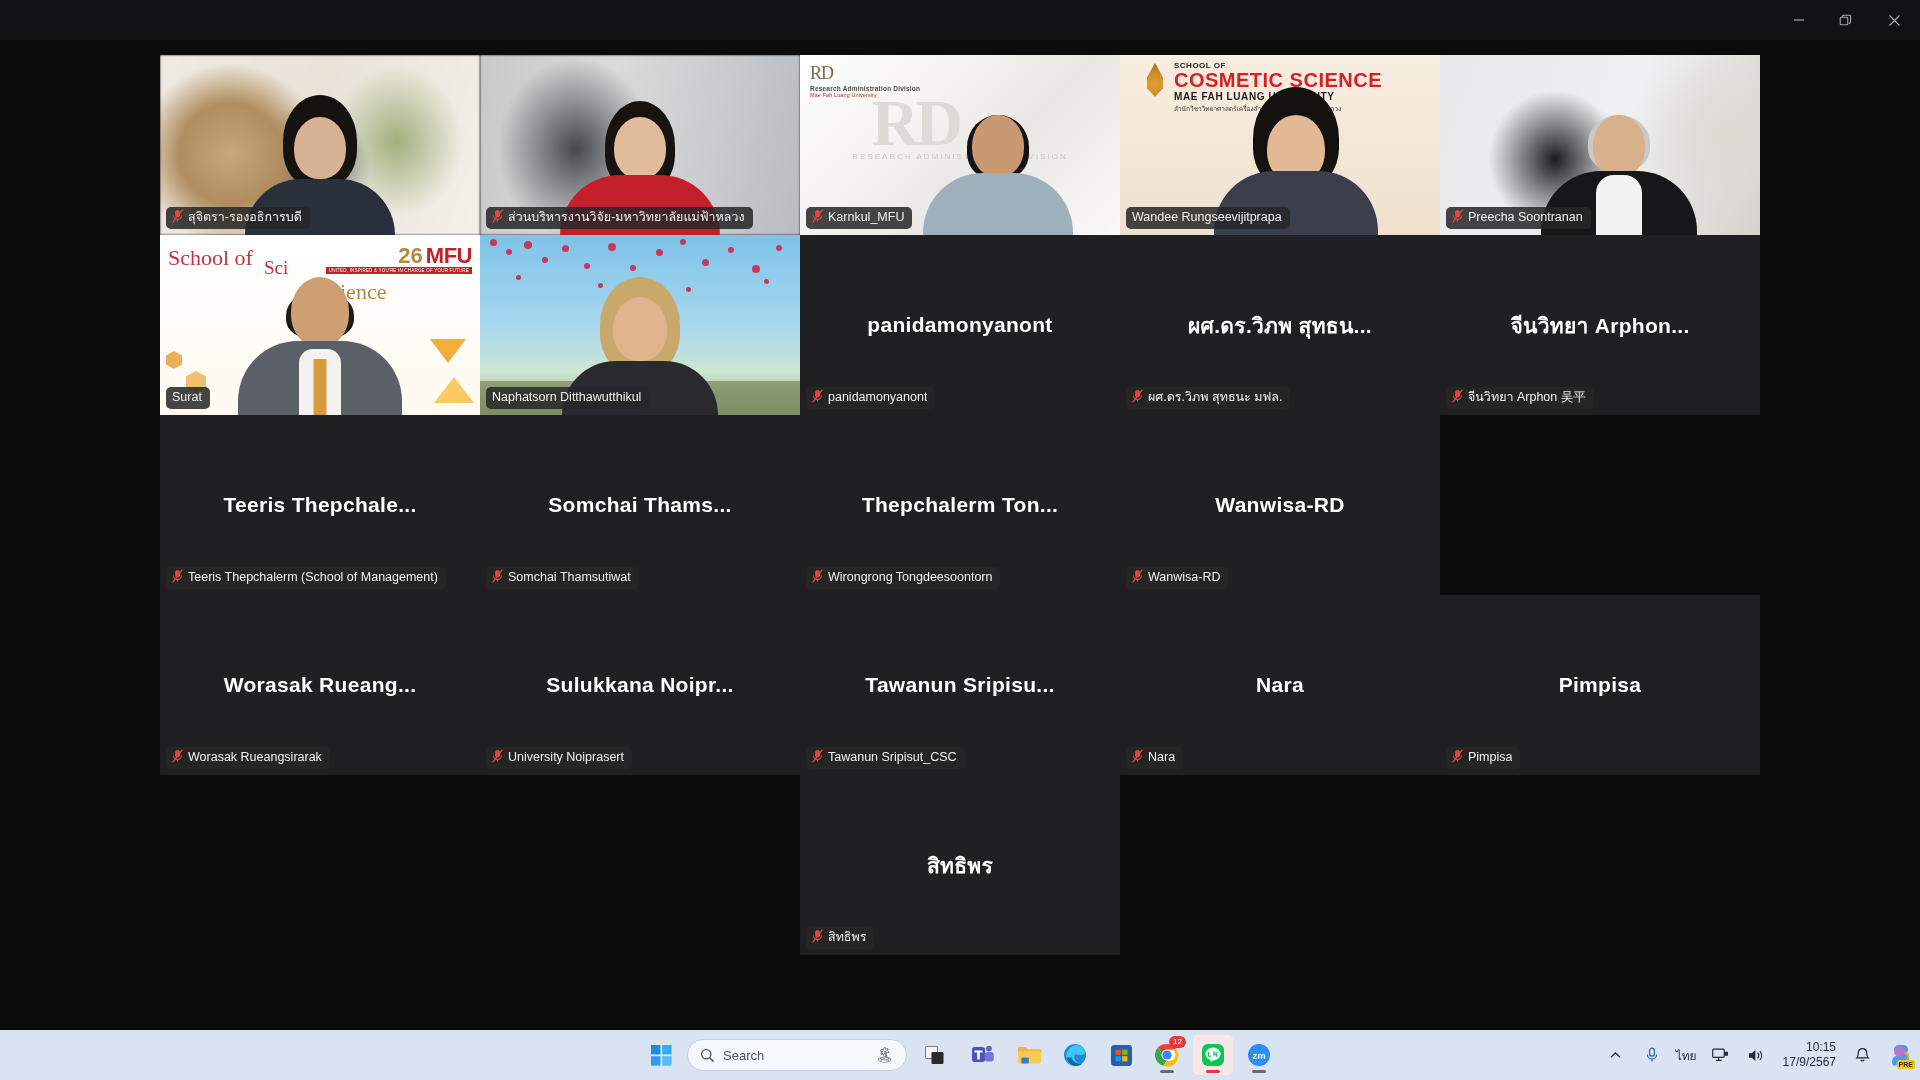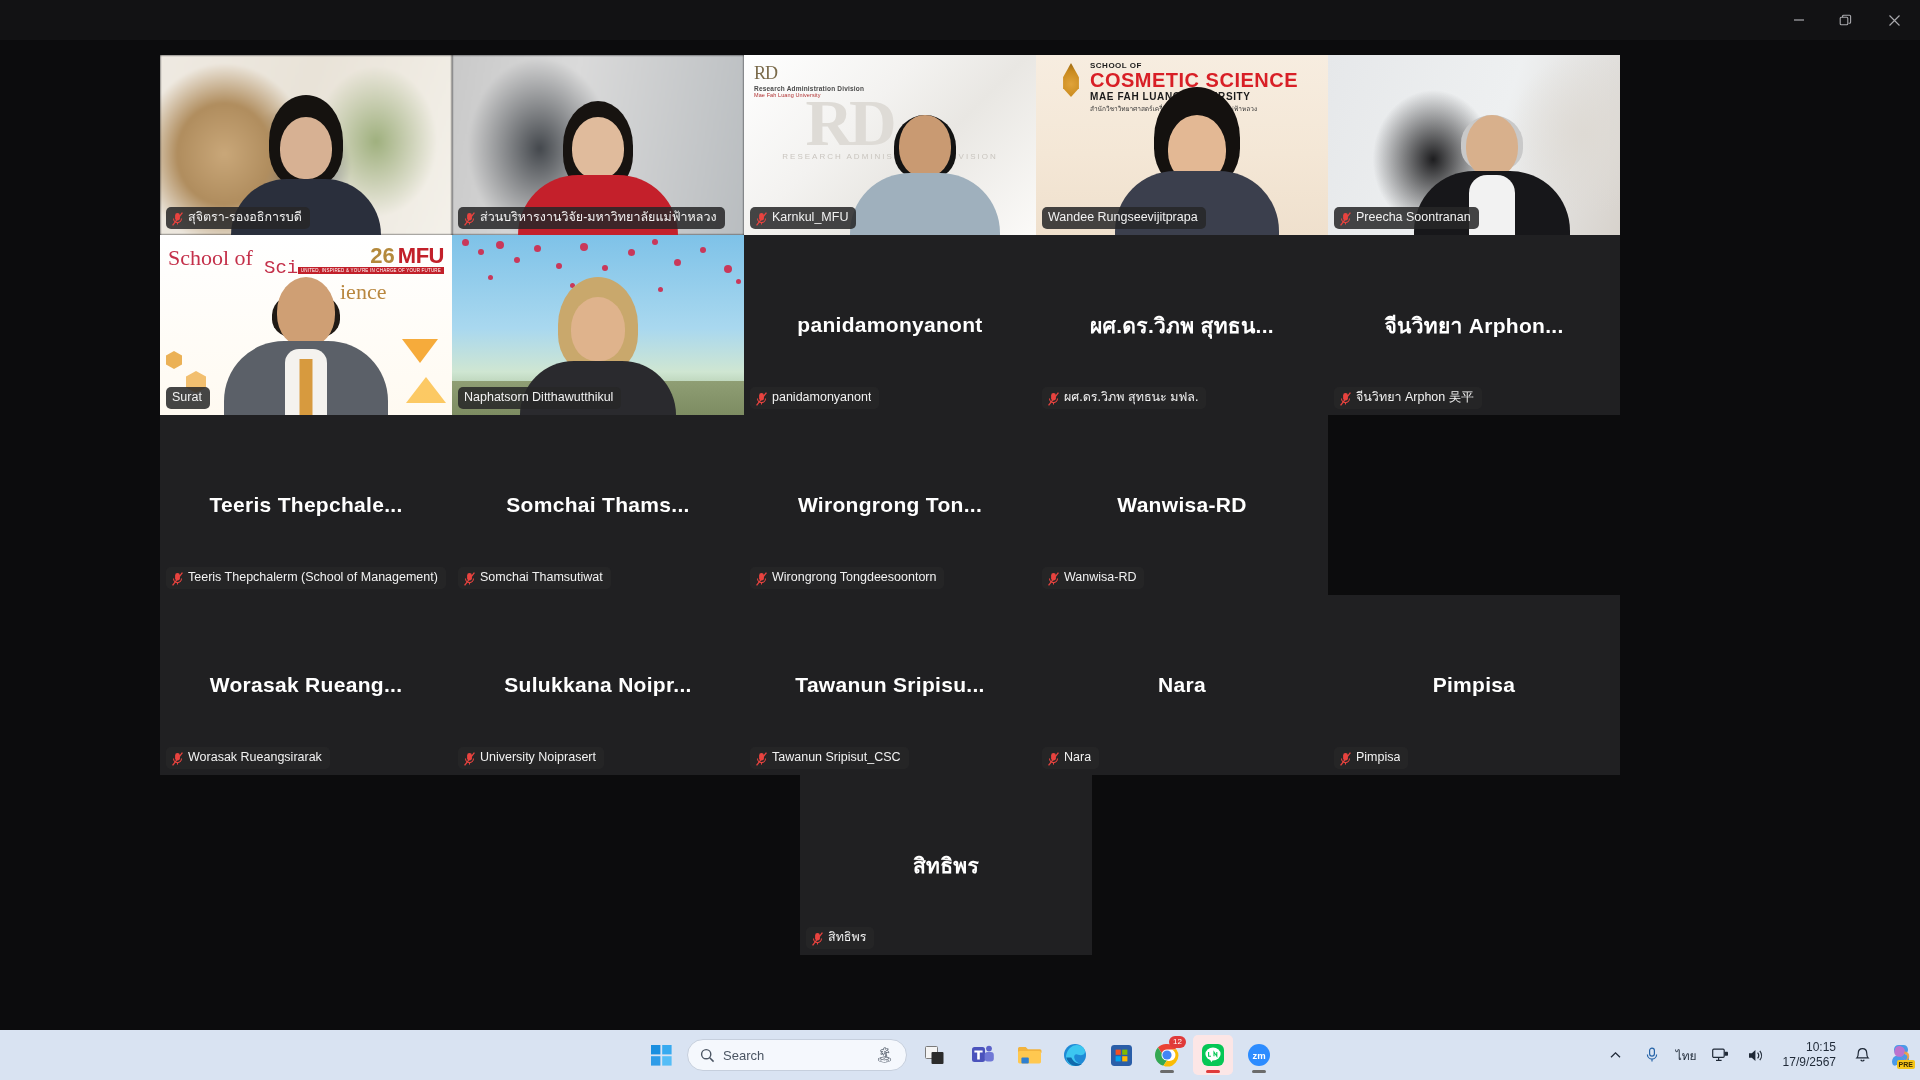--- a/index.html
+++ b/index.html
@@ -26,33 +26,33 @@
   .win-btn:last-child { width: 52px; }
   .win-btn svg { display: block; }
 
   
   #gallery {
     position: absolute; left: 160px; top: 55px;
     width: 1600px; height: 740px;
   }
   .tile-row { display: flex; }
   .tile {
-    position: relative; width: 292px; height: 180px;
+    position: relative; width: 320px; height: 180px;
     background: #202022; overflow: hidden; flex: 0 0 auto;
   }
   .tile.vid { background: #1a1a1c; }
 
   
   .tile.active { box-shadow: inset 0 0 0 3px #35e06a; z-index: 5; }
 
   
   .badge {
     position: absolute; left: 6px; bottom: 6px;
     max-width: 306px;
-    display: flex; align-items: flex-end; gap: 5px;
+    display: flex; align-items: flex-start; gap: 5px;
     background: rgba(38,38,40,0.86);
     border-radius: 5px;
     padding: 2px 8px 3px 6px;
     color: #f2f2f2; font-size: 12.5px; line-height: 17px;
     white-space: nowrap; overflow: hidden;
   }
   .badge .muted-icon { flex: 0 0 auto; display: block; }
   .badge .badge-label { overflow: hidden; text-overflow: ellipsis; }
 
   
@@ -148,21 +148,21 @@
     clip-path: polygon(50% 0%, 86% 42%, 86% 74%, 50% 100%, 14% 74%, 14% 42%);
   }
 
   
   .sci-text1 {
     position: absolute; left: 8px; top: 10px;
     font-family: "Liberation Serif", serif; font-size: 22px; color: #c4304a;
   }
   .sci-text2 {
     position: absolute; left: 104px; top: 22px;
-    font-family: Liberation Mono, monospace; font-size: 19px; color: #c4304a;
+    font-family: Liberation Serif, serif; font-size: 19px; color: #c4304a;
   }
   .sci-text3 {
     position: absolute; left: 180px; top: 44px;
     font-family: "Liberation Serif", serif; font-size: 22px; color: #b9873f;
   }
   .mfu26 {
     position: absolute; right: 8px; top: 8px;
     display: flex; align-items: flex-start; gap: 3px;
   }
   .mfu26 .num { font-size: 22px; font-weight: bold; color: #b4893c; font-family: Liberation Sans, sans-serif; }
@@ -459,21 +459,21 @@
           <svg class="muted-icon" width="11" height="14" viewBox="0 0 11 14">
             <rect x="3.1" y="1" width="4.8" height="7.6" rx="2.4" fill="#e8433f"></rect>
             <path d="M1.5 6.6a4 4 0 0 0 8 0" stroke="#e8433f" stroke-width="1.1" fill="none"></path>
             <path d="M5.5 10.6V12.6" stroke="#e8433f" stroke-width="1.1"></path>
             <path d="M0.6 13.4L10.4 0.6" stroke="#e8433f" stroke-width="1.3"></path>
           </svg>
           <span class="badge-label">Somchai Thamsutiwat</span>
         </div>
       </div>
       <div class="tile">
-        <div class="placeholder-name">Wirongrong Ton...</div>
+        <div class="placeholder-name">Thepchalerm Ton...</div>
         <div class="badge">
           <svg class="muted-icon" width="11" height="14" viewBox="0 0 11 14">
             <rect x="3.1" y="1" width="4.8" height="7.6" rx="2.4" fill="#e8433f"></rect>
             <path d="M1.5 6.6a4 4 0 0 0 8 0" stroke="#e8433f" stroke-width="1.1" fill="none"></path>
             <path d="M5.5 10.6V12.6" stroke="#e8433f" stroke-width="1.1"></path>
             <path d="M0.6 13.4L10.4 0.6" stroke="#e8433f" stroke-width="1.3"></path>
           </svg>
           <span class="badge-label">Wirongrong Tongdeesoontorn</span>
         </div>
       </div>

